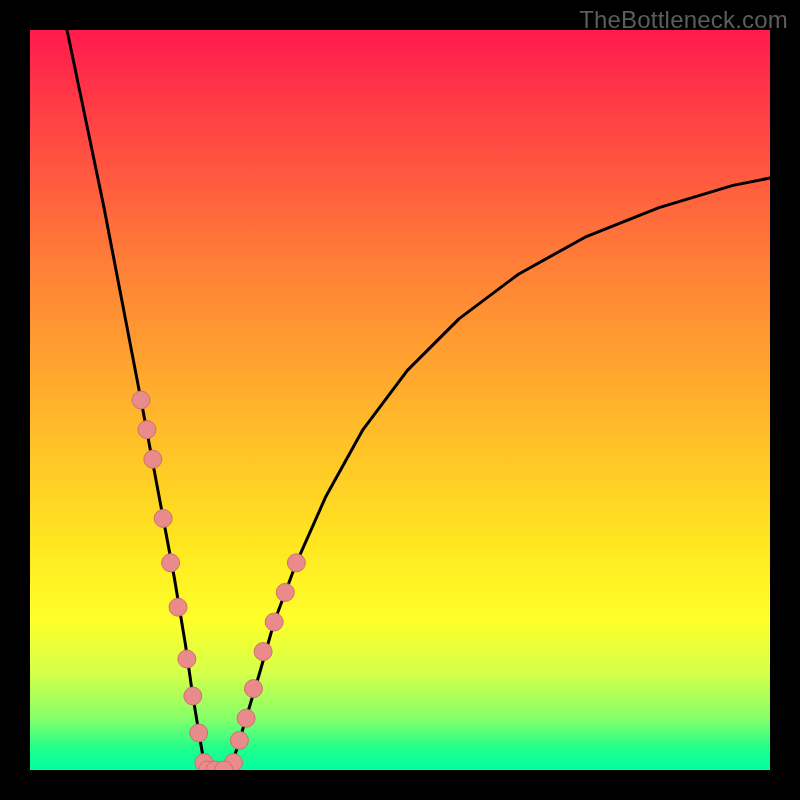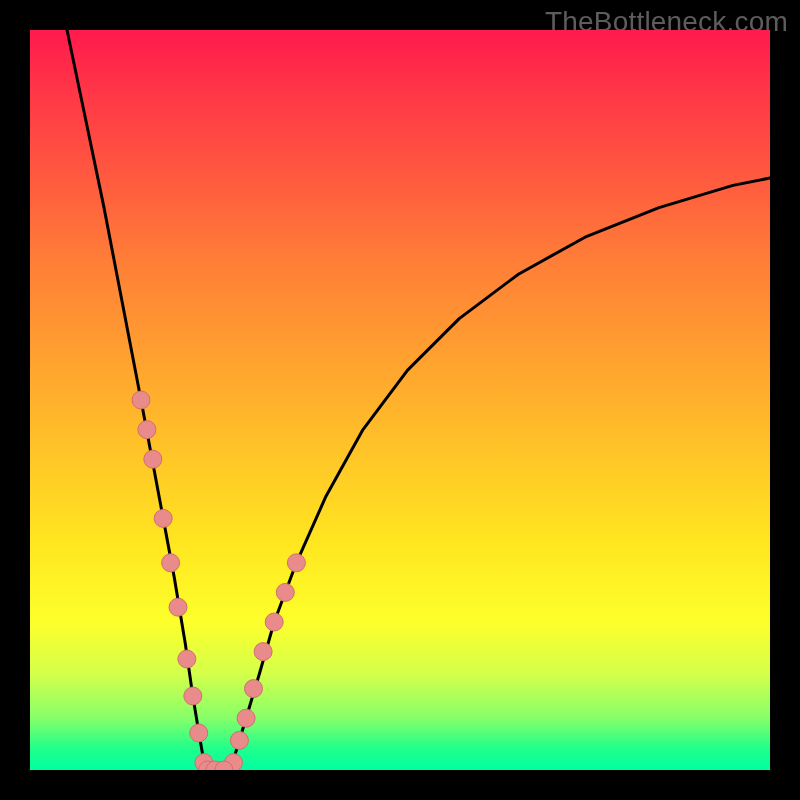--- a/index.html
+++ b/index.html
@@ -36,21 +36,21 @@
       #86ff69 93%,
       #22ff8a 97%,
       #00ffa2 100%
     );
   }
   .attribution {
     position: absolute;
     top: 6px;
     right: 12px;
     color: #5d5d5d;
-    font-size: 28px;
+    font-size: 24px;
     font-weight: 500;
     letter-spacing: 0.2px;
   }
   svg {
     position: absolute;
     left: 0;
     top: 0;
   }
 </style>
 </head>

